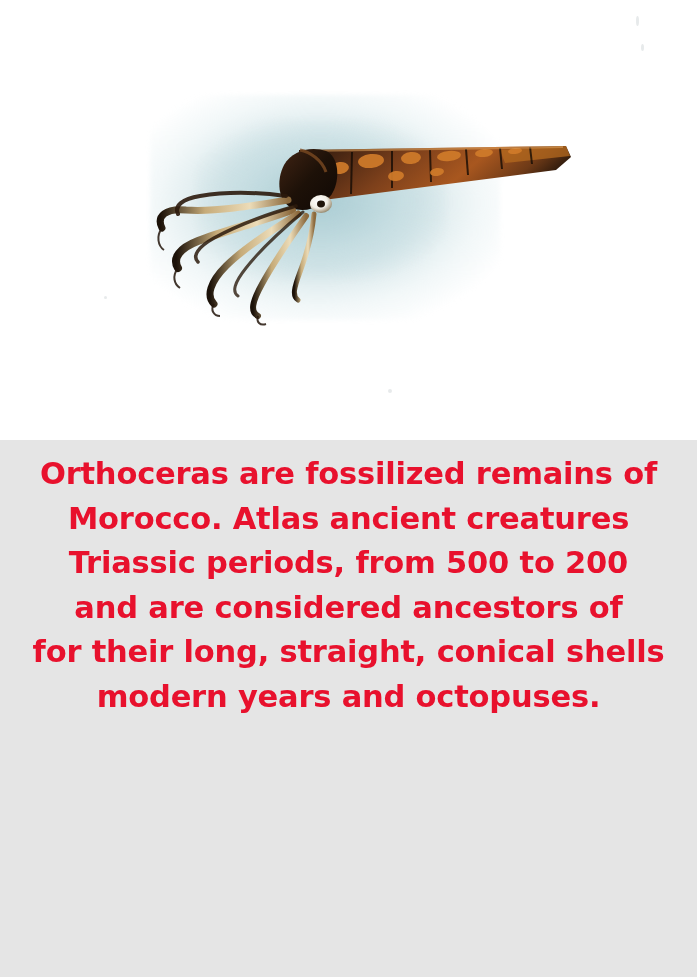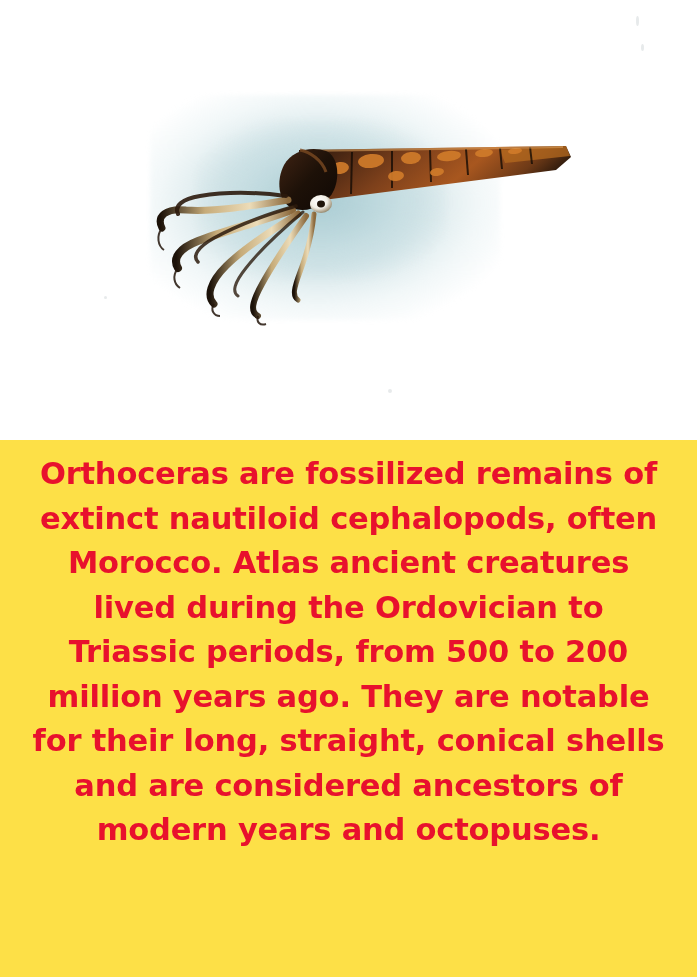--- a/index.html
+++ b/index.html
@@ -10,21 +10,21 @@
   body {
     width: 697px;
     height: 977px;
     font-family: "DejaVu Sans", sans-serif;
     overflow: hidden;
   }
   .card {
     position: relative;
     width: 697px;
     height: 977px;
-    background: #fde047;
+    background: #e5e5e5;
     overflow: hidden;
   }
 
   
   .illustration {
     position: relative;
     width: 697px;
     height: 440px;
     overflow: hidden;
     background: #ffffff;
@@ -179,23 +179,20 @@
         <path d="M162,228 C156,236 158,246 164,250"></path>
         <path d="M178,268 C172,276 174,284 180,288"></path>
         <path d="M214,304 C210,310 214,316 220,316"></path>
         <path d="M258,316 C256,322 260,326 266,324"></path>
       </g>
     </svg>
   </div>
 
   <div class="caption">
     <span class="line">Orthoceras are fossilized remains of</span>
-    <span class="line">extinct nautiloid cephalopods, often</span>
     <span class="line">Morocco. Atlas ancient creatures</span>
-    <span class="line">lived during the Ordovician to</span>
     <span class="line">Triassic periods, from 500 to 200</span>
-    <span class="line">million years ago. They are notable</span>
+    <span class="line">and are considered ancestors of</span>
     <span class="line">for their long, straight, conical shells</span>
-    <span class="line">and are considered ancestors of</span>
     <span class="line">modern years and octopuses.</span>
   </div>
 
 </div>
 
 </body></html>

